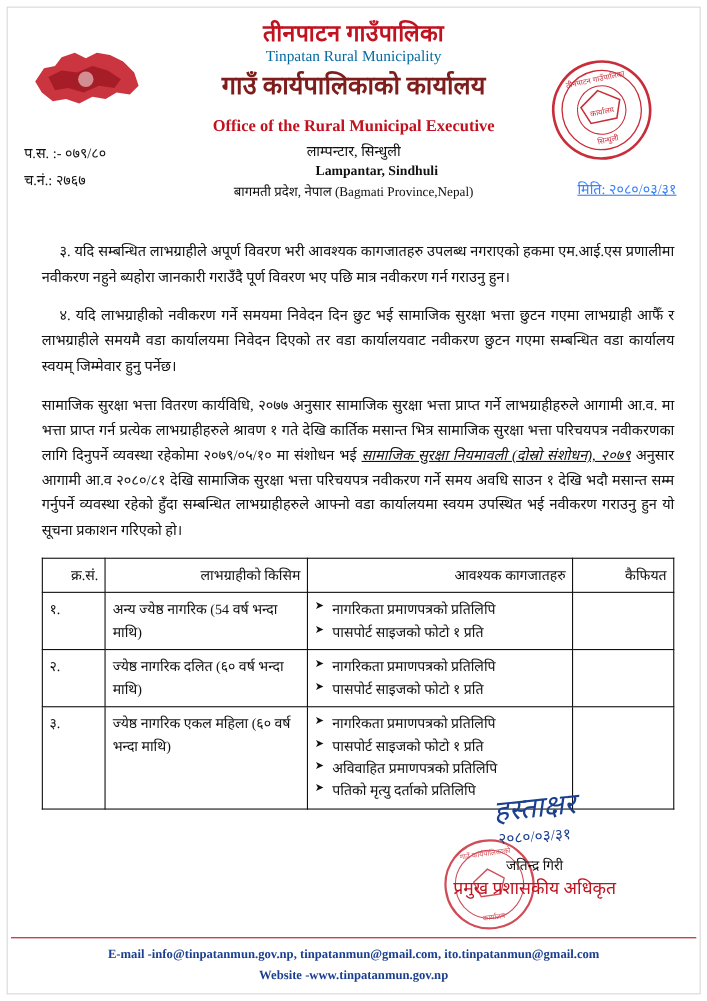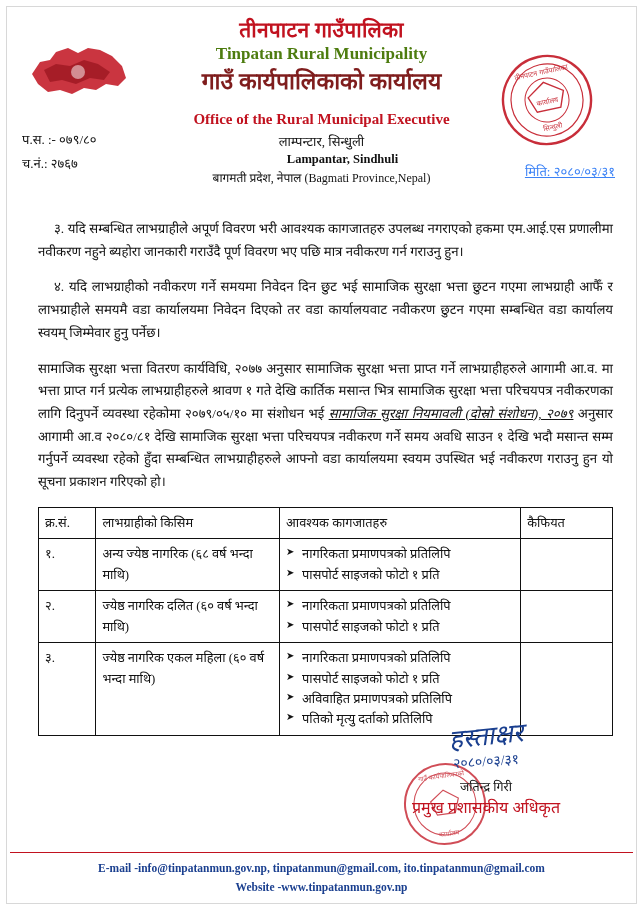--- a/index.html
+++ b/index.html
@@ -47,23 +47,23 @@
     opacity: .88;
   }
   .muni-np {
     font-size: 21px;
     font-weight: bold;
     color: #c1121f;
     letter-spacing: .3px;
     line-height: 1.15;
   }
   .muni-en {
-    font-size: 17px;
-    font-weight: bold;
-    color: #4d7c0f;
+    font-size: 14px;
+    font-weight: normal;
+    color: #0369a1;
     margin-top: 2px;
   }
   .office-np {
     font-size: 23px;
     font-weight: bold;
     color: #7f1d1d;
     margin-top: 5px;
     line-height: 1.1;
   }
   .office-en {
@@ -135,21 +135,21 @@
     border-collapse: collapse;
     margin-top: 8px;
     font-size: 12.8px;
   }
   table.tbl th, table.tbl td {
     border: 1px solid #111;
     padding: 5px 6px;
     vertical-align: top;
     line-height: 1.6;
   }
-  table.tbl th { font-weight: normal; text-align: left; }
+  table.tbl th { font-weight: normal; text-align: right; }
   .col-sn { width: 10%; }
   .col-type { width: 32%; }
   .col-doc { width: 42%; }
   .col-rem { width: 16%; }
   ul.doclist { margin: 0; padding: 0; list-style: none; }
   ul.doclist li { position: relative; padding-left: 16px; }
   ul.doclist li::before {
     content: "\27A4";
     position: absolute;
     left: 0;
@@ -270,21 +270,21 @@
         <tr>
           <th class="col-sn">क्र.सं.</th>
           <th class="col-type">लाभग्राहीको किसिम</th>
           <th class="col-doc">आवश्यक कागजातहरु</th>
           <th class="col-rem">कैफियत</th>
         </tr>
       </thead>
       <tbody>
         <tr>
           <td>१.</td>
-          <td>अन्य ज्येष्ठ नागरिक (६८ वर्ष भन्दा माथि)</td>
+          <td>अन्य ज्येष्ठ नागरिक (54 वर्ष भन्दा माथि)</td>
           <td>
             <ul class="doclist">
               <li>नागरिकता प्रमाणपत्रको प्रतिलिपि</li>
               <li>पासपोर्ट साइजको फोटो १ प्रति</li>
             </ul>
           </td>
           <td></td>
         </tr>
         <tr>
           <td>२.</td>

